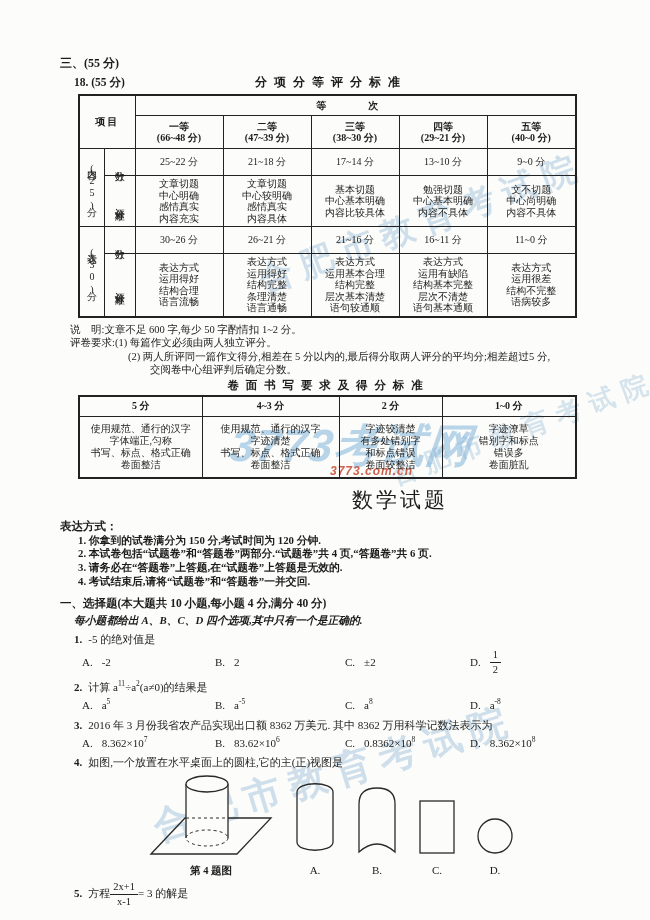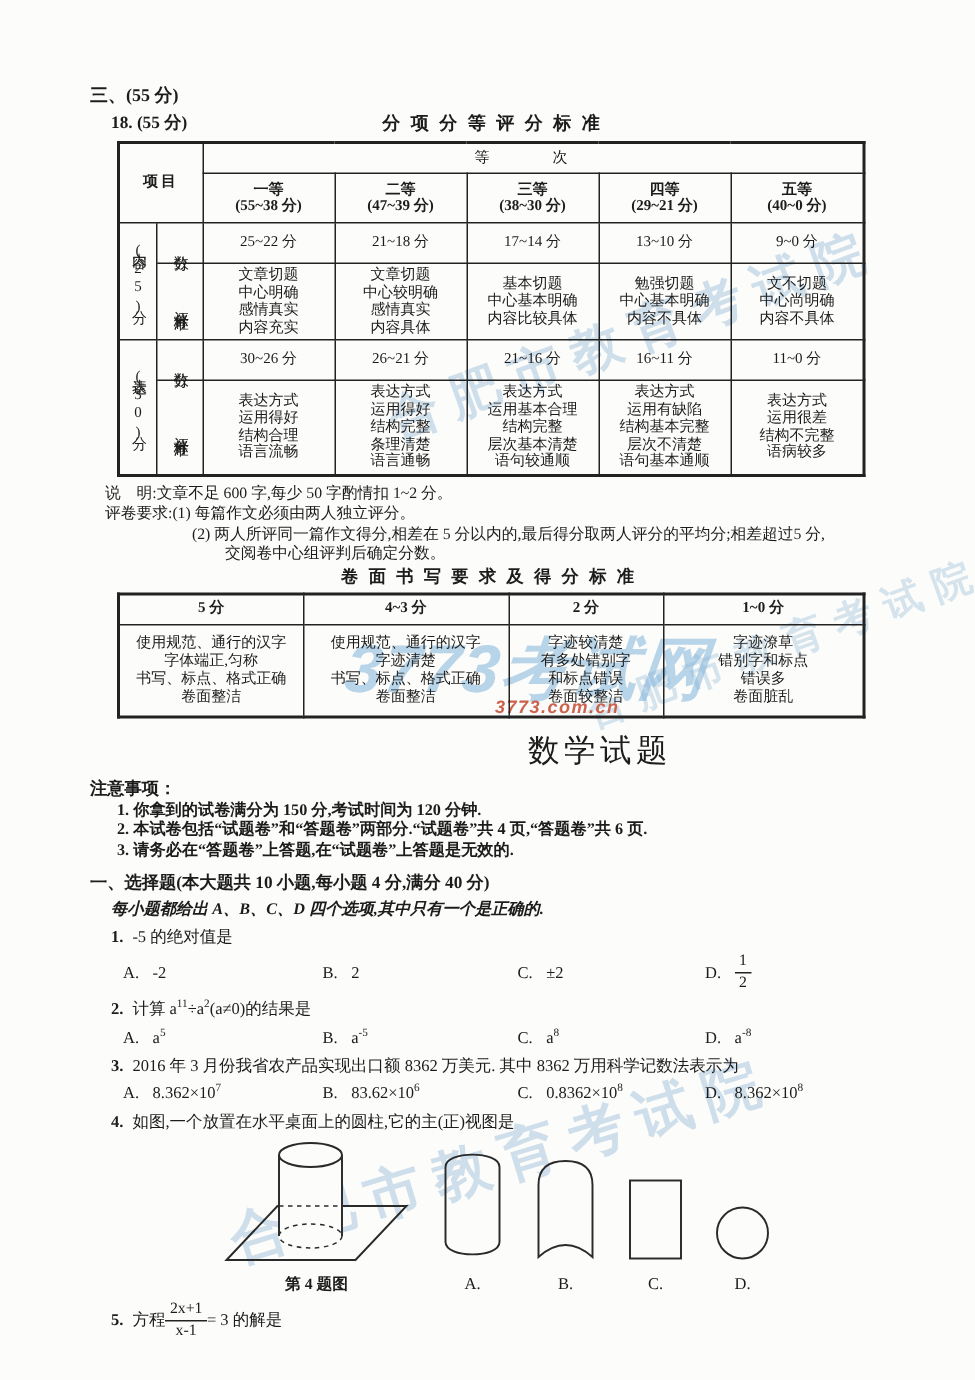--- a/index.html
+++ b/index.html
@@ -27,21 +27,21 @@
   .q18{font-weight:bold;font-size:11.5px;margin-left:14px;}
   .rubric-title{flex:1;text-align:center;font-weight:bold;font-size:12px;letter-spacing:2px;margin-right:60px;}
 
   
   table.t{border-collapse:collapse;table-layout:fixed;background:transparent;}
   table.t td{border:1px solid #222;text-align:center;vertical-align:middle;padding:2px 1px;}
   .t1{width:497px;margin:4px 0 0 18px;font-size:10px;line-height:11.5px;}
   .t2{width:497px;margin:2px 0 0 18px;font-size:10px;line-height:12px;}
   .t1,.t2{border:2px solid #222;}
   .ml{white-space:pre-line;}
-  .lvlhdr{letter-spacing:16px;height:15px;font-weight:normal;margin-left:36px;}
+  .lvlhdr{letter-spacing:16px;height:15px;font-weight:bold;margin-left:36px;}
   .corner{font-weight:bold;letter-spacing:2px;}
   .lvl{height:28px;font-weight:bold;}
   .scorerow td{height:22px;}
   .vcell{padding:2px 0;}
   .vtext{writing-mode:vertical-rl;text-orientation:upright;letter-spacing:1px;display:inline-block;}
 
   .remarks{margin-top:5px;font-size:10.5px;line-height:13.5px;}
   .r1,.r2{margin-left:10px;}
   .r3{margin-left:68px;}
   .r4{margin-left:90px;}
@@ -111,21 +111,21 @@
           <col style="width:88px">
           <col style="width:89px">
         </colgroup>
       <tbody>
           <tr>
         <td class="corner" colspan="2" rowspan="2">项目</td>
         <td class="lvlhdr" colspan="5">等　次</td>
       </tr>
       <tr>
         <td class="ml lvl">一等
-(55~38 分)</td>
+(66~48 分)</td>
         <td class="ml lvl">二等
 (47~39 分)</td>
         <td class="ml lvl">三等
 (38~30 分)</td>
         <td class="ml lvl">四等
 (29~21 分)</td>
         <td class="ml lvl">五等
 (40~0 分)</td>
       </tr>
       <tr class="scorerow">
@@ -236,24 +236,25 @@
 错误多
 卷面脏乱</td>
       </tr>
     </tbody>
       </table>
 
     <div class="exam-title-wrap">
       <span class="exam-title">数学试题</span>
     </div>
 
-    <div class="notice-head">注意事项：</div>
+    <div class="notice-head">表达方式：</div>
     <div class="notice">1. 你拿到的试卷满分为 150 分,考试时间为 120 分钟.</div>
     <div class="notice">2. 本试卷包括“试题卷”和“答题卷”两部分.“试题卷”共 4 页,“答题卷”共 6 页.</div>
     <div class="notice">3. 请务必在“答题卷”上答题,在“试题卷”上答题是无效的.</div>
+    <div class="notice">4. 考试结束后,请将“试题卷”和“答题卷”一并交回.</div>
 
     <div class="sec1">一、选择题(本大题共 10 小题,每小题 4 分,满分 40 分)</div>
     <div class="sec1-note">每小题都给出 A、B、C、D 四个选项,其中只有一个是正确的.</div>
 
     <div class="qstem">
       <span class="qnum">1.</span><span>-5 的绝对值是</span>
     </div>
     <div class="opts">
       <span class="opt o1">
           <span class="olabel">A.</span>

